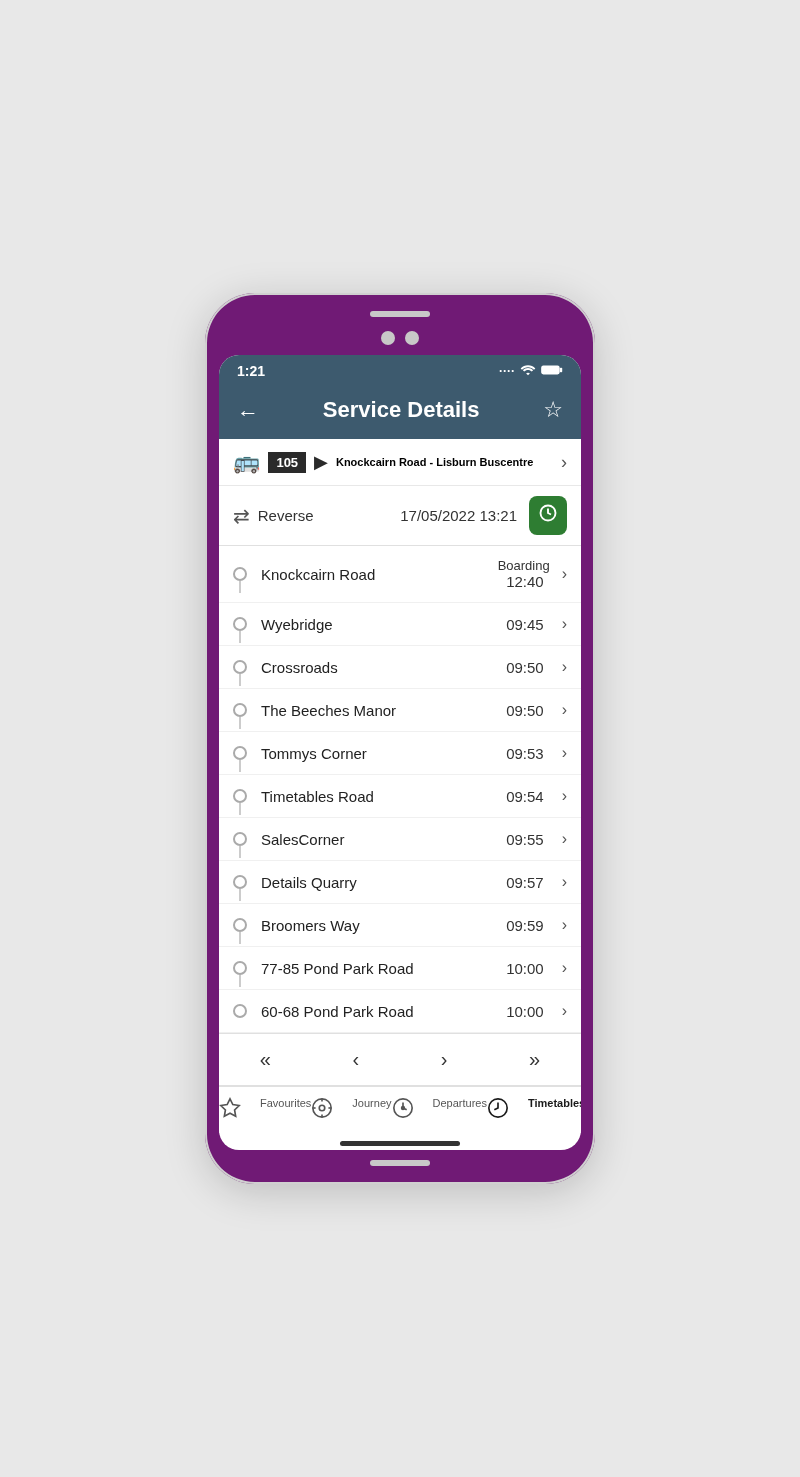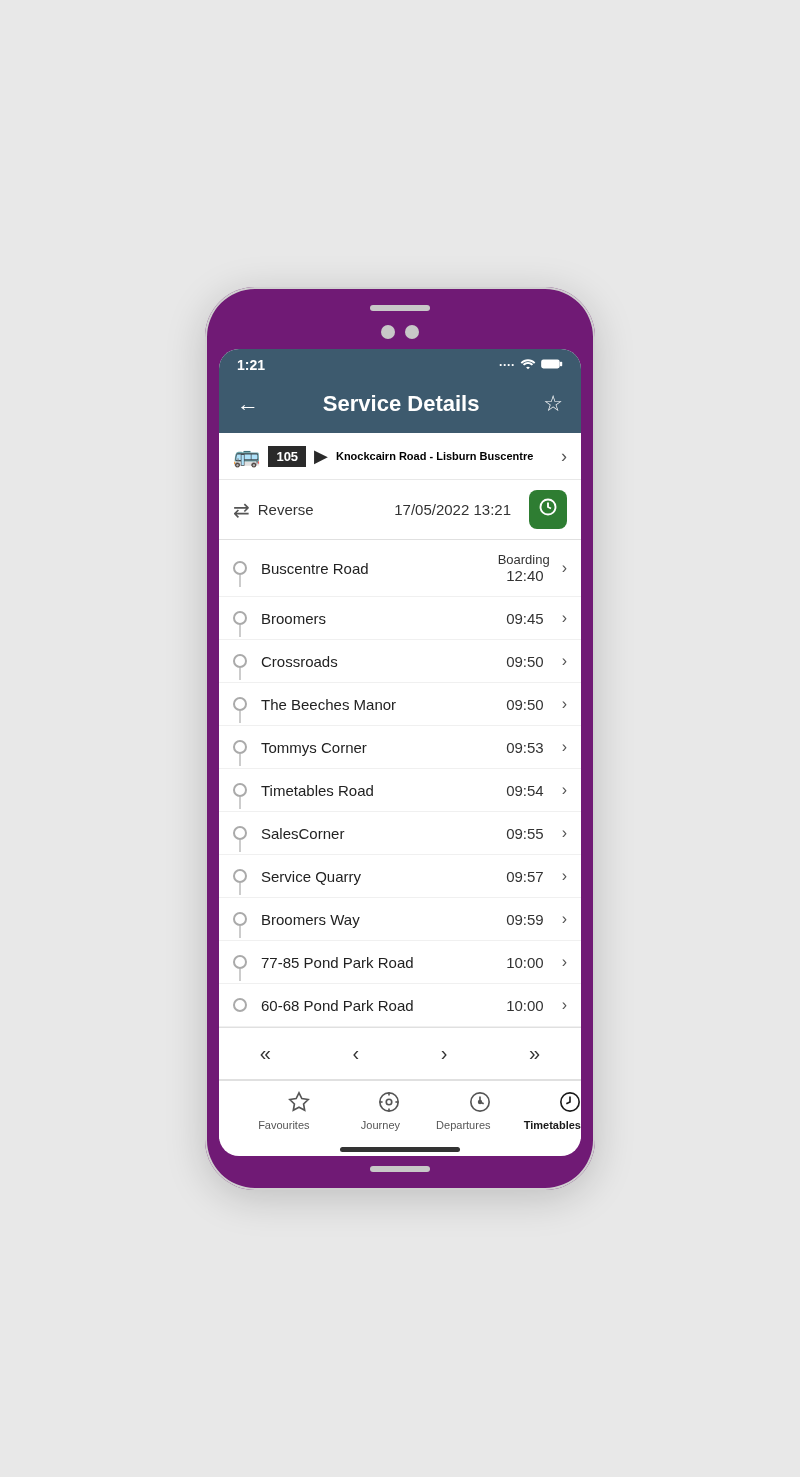--- a/index.html
+++ b/index.html
@@ -152,21 +152,21 @@
     }
     .reverse-text {
       font-size: 15px;
       color: #333;
       cursor: pointer;
       text-align: right;
     }
     .reverse-right {
       display: flex;
       align-items: center;
-      gap: 18px;
+      gap: 12px;
     }
     .datetime-text {
       font-size: 15px;
       color: #333;
     }
     .clock-btn {
       background: #2e7d32;
       border: none;
       border-radius: 8px;
       padding: 8px 10px;
@@ -263,25 +263,25 @@
     }
     .bottom-nav {
       display: flex;
       background: #fff;
       border-top: 1px solid #e0e0e0;
       padding: 6px 0 4px;
     }
     .bottom-nav-item {
       flex: 1;
       display: flex;
-      flex-direction: column;
-      align-items: flex-end;
+      flex-direction: row;
+      align-items: flex-start;
       cursor: pointer;
       padding: 4px 0;
-      gap: 0;
+      gap: 19px;
     }
     .bottom-nav-icon {
       font-size: 22px;
       color: #555;
     }
     .bottom-nav-label {
       font-size: 11px;
       color: #555;
     }
     .bottom-nav-item.active .bottom-nav-label {
@@ -369,35 +369,35 @@
       </div>
     </div>
 
     <div class="stops-list" id="stops-container">
     <div class="stop-row first-stop">
     <div class="stop-timeline">
       <div class="stop-dot"></div>
       <div class="stop-line"></div>
     </div>
     <div class="stop-info">
-      <div class="stop-name">Buscentre Road</div>
+      <div class="stop-name">Knockcairn Road</div>
     </div>
     <div class="stop-time-block">
       <span class="boarding-label">Boarding</span>
       <span class="stop-time">12:40</span>
     </div>
     <span class="stop-chevron">›</span>
   </div>
         <div class="stop-row">
     <div class="stop-timeline">
       <div class="stop-dot"></div>
       <div class="stop-line"></div>
     </div>
     <div class="stop-info">
-      <div class="stop-name">Broomers</div>
+      <div class="stop-name">Wyebridge</div>
     </div>
     <div class="stop-time-block">
 
       <span class="stop-time">09:45</span>
     </div>
     <span class="stop-chevron">›</span>
   </div>
         <div class="stop-row">
     <div class="stop-timeline">
       <div class="stop-dot"></div>
@@ -467,21 +467,21 @@
       <span class="stop-time">09:55</span>
     </div>
     <span class="stop-chevron">›</span>
   </div>
         <div class="stop-row">
     <div class="stop-timeline">
       <div class="stop-dot"></div>
       <div class="stop-line"></div>
     </div>
     <div class="stop-info">
-      <div class="stop-name">Service Quarry</div>
+      <div class="stop-name">Details Quarry</div>
     </div>
     <div class="stop-time-block">
 
       <span class="stop-time">09:57</span>
     </div>
     <span class="stop-chevron">›</span>
   </div>
         <div class="stop-row">
     <div class="stop-timeline">
       <div class="stop-dot"></div>

